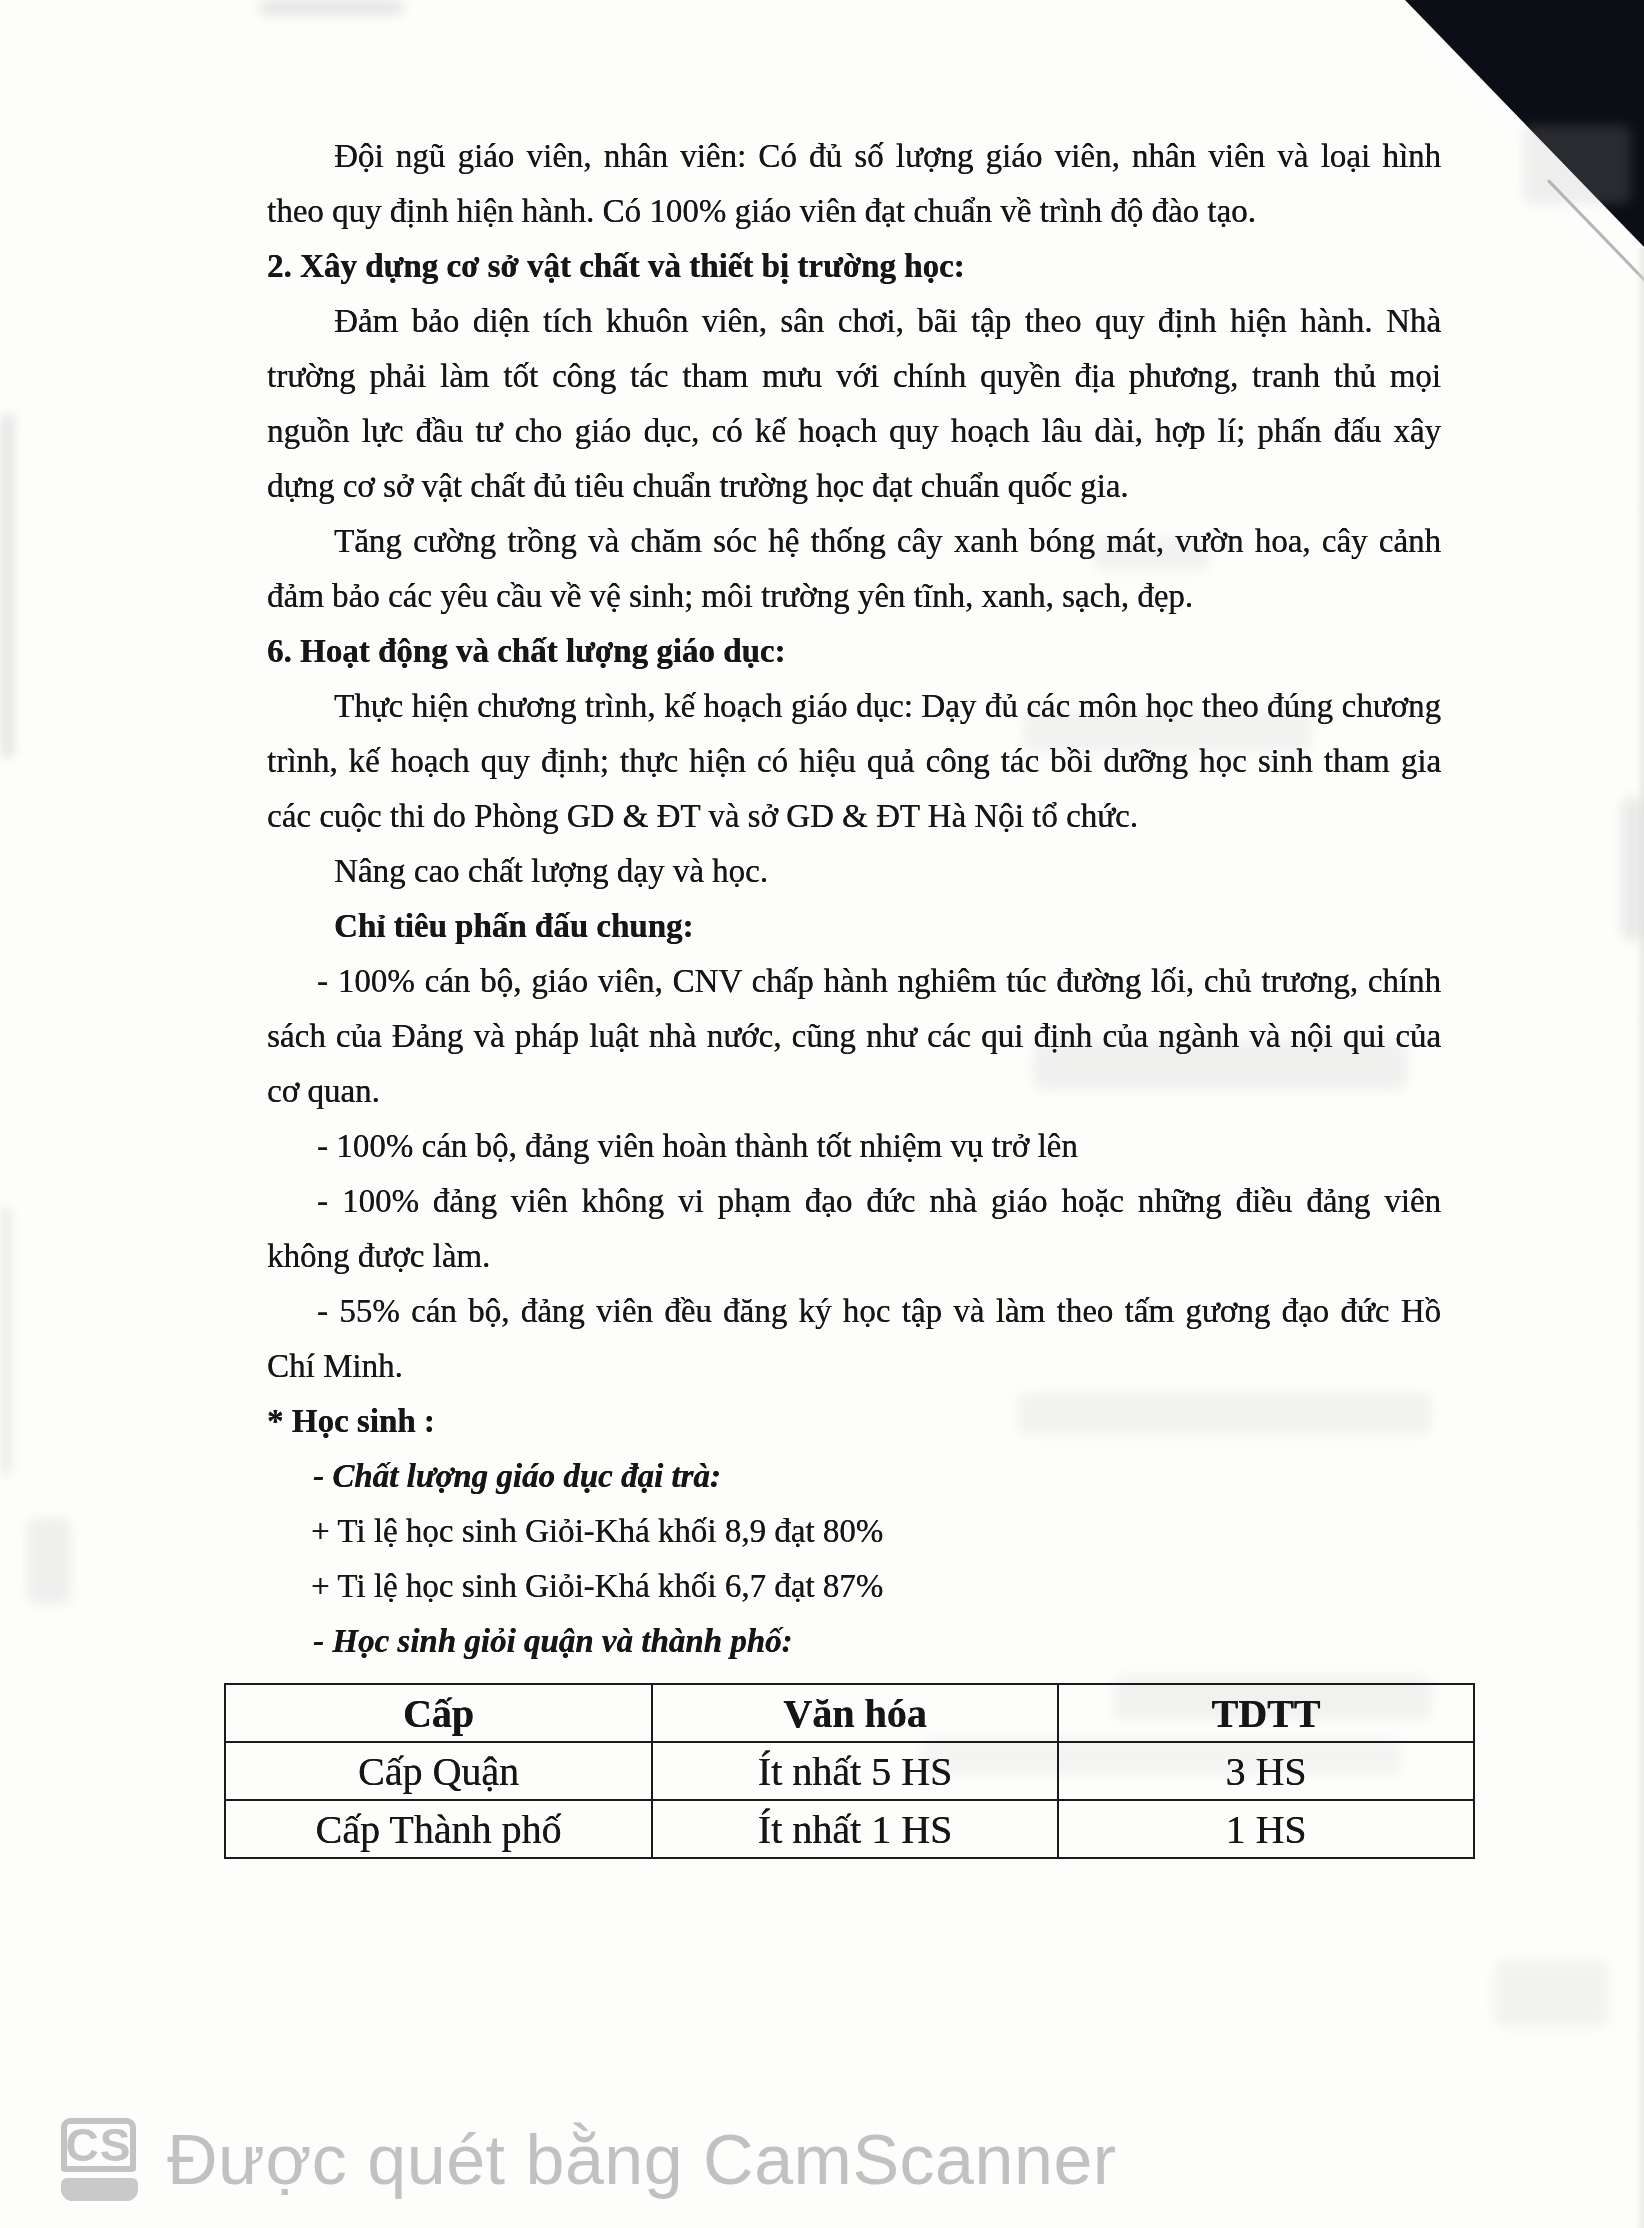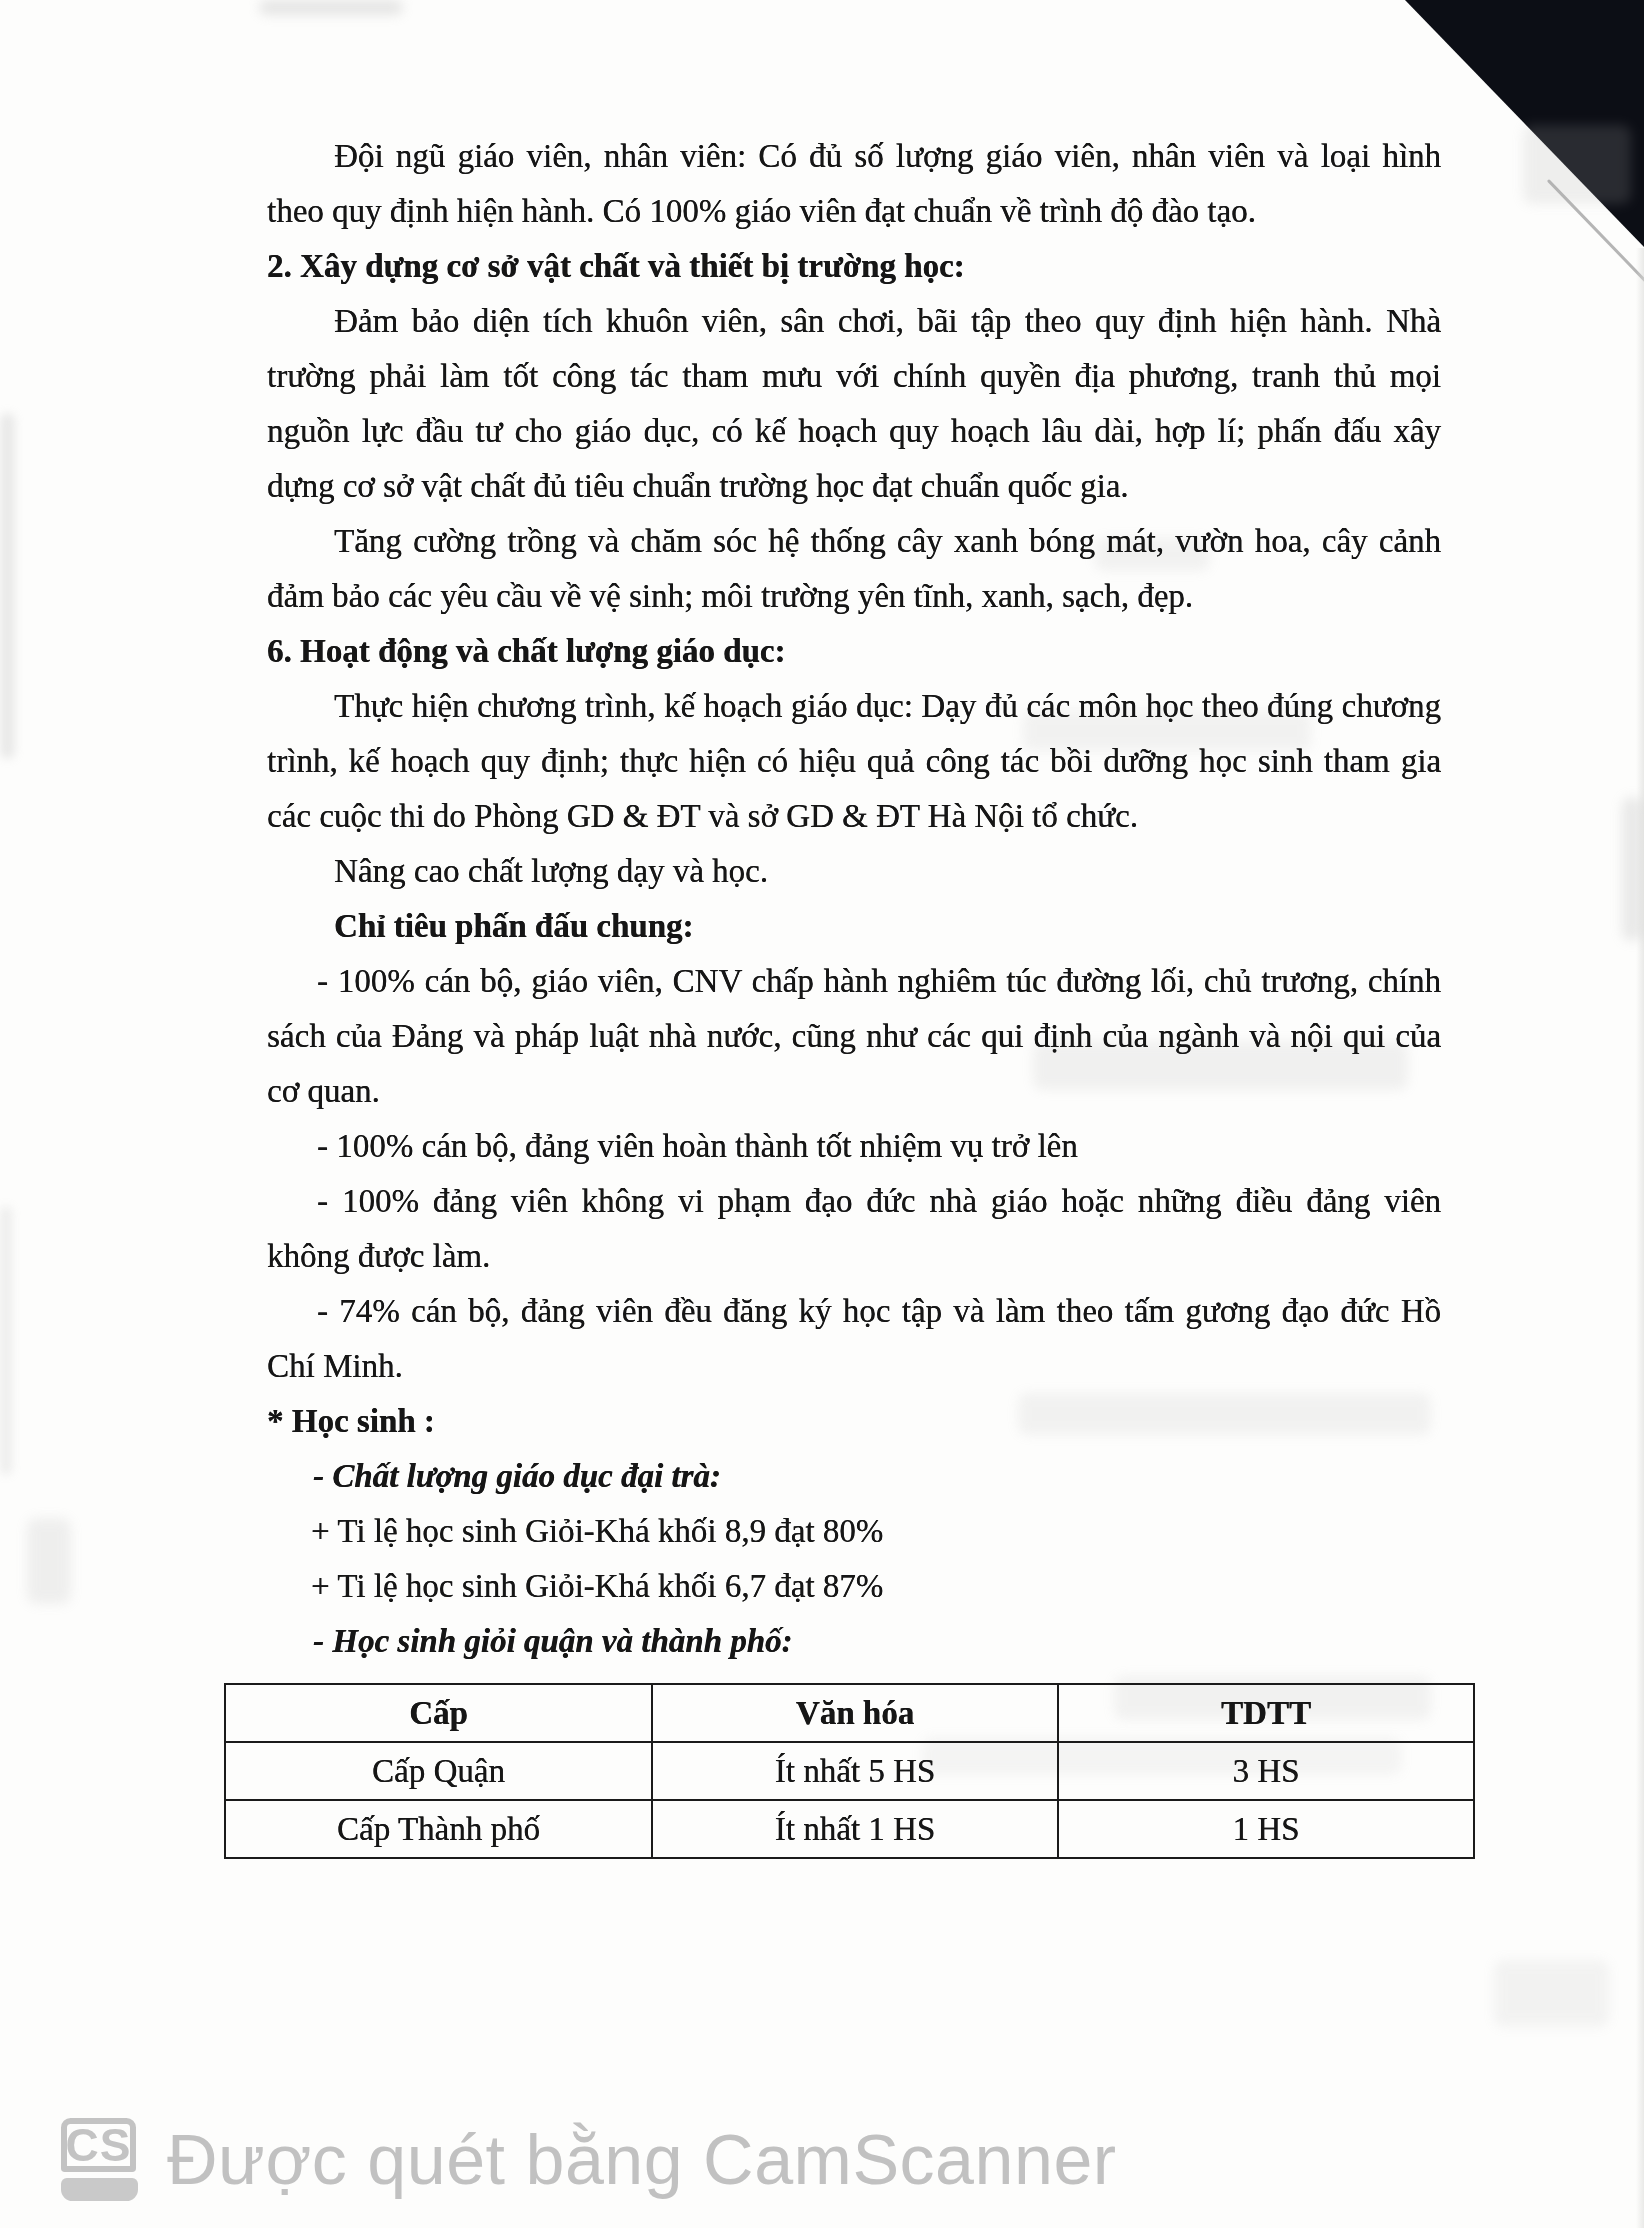--- a/index.html
+++ b/index.html
@@ -23,21 +23,21 @@
   .bullet-single{text-indent:50px;}
   .plus{text-indent:44px;}
   .h{font-weight:bold;}
   .bold-ind{font-weight:bold;text-indent:67px;}
   .star{font-weight:bold;margin-left:-25px;margin-top:12.5px;}
   .bi{font-weight:bold;font-style:italic;text-indent:46px;}
   
   .results-table{
     border-collapse:collapse;table-layout:fixed;
     margin:14.4px 0 0 -43px;width:1249px;
-    font-size:33px;
+    font-size:40px;
   }
   .results-table td,.results-table th{
     border:2.9px solid #1b1b1b;text-align:center;height:56px;
     padding:0;vertical-align:middle;
     text-shadow:0.3px 0 0 currentColor;
   }
   .results-table th{font-weight:bold;}
   
   .corner-black{
     position:absolute;left:1405px;top:0;width:240px;height:248px;
@@ -107,21 +107,21 @@
   <p class="h">2. Xây dựng cơ sở vật chất và thiết bị trường học:</p>
   <p class="ind">Đảm bảo diện tích khuôn viên, sân chơi, bãi tập theo quy định hiện hành. Nhà trường phải làm tốt công tác tham mưu với chính quyền địa phương, tranh thủ mọi nguồn lực đầu tư cho giáo dục, có kế hoạch quy hoạch lâu dài, hợp lí; phấn đấu xây dựng cơ sở vật chất đủ tiêu chuẩn trường học đạt chuẩn quốc gia.</p>
   <p class="ind">Tăng cường trồng và chăm sóc hệ thống cây xanh bóng mát, vườn hoa, cây cảnh đảm bảo các yêu cầu về vệ sinh; môi trường yên tĩnh, xanh, sạch, đẹp.</p>
   <p class="h">6. Hoạt động và chất lượng giáo dục:</p>
   <p class="ind">Thực hiện chương trình, kế hoạch giáo dục: Dạy đủ các môn học theo đúng chương trình, kế hoạch quy định; thực hiện có hiệu quả công tác bồi dưỡng học sinh tham gia các cuộc thi do Phòng GD &amp; ĐT và sở GD &amp; ĐT Hà Nội tổ chức.</p>
   <p class="ind-single">Nâng cao chất lượng dạy và học.</p>
   <p class="bold-ind">Chỉ tiêu phấn đấu chung:</p>
   <p class="bullet">- 100% cán bộ, giáo viên, CNV chấp hành nghiêm túc đường lối, chủ trương, chính sách của Đảng và pháp luật nhà nước, cũng như các qui định của ngành và nội qui của cơ quan.</p>
   <p class="bullet-single">- 100% cán bộ, đảng viên hoàn thành tốt nhiệm vụ trở lên</p>
   <p class="bullet">- 100% đảng viên không vi phạm đạo đức nhà giáo hoặc những điều đảng viên không được làm.</p>
-  <p class="bullet">- 74% cán bộ, đảng viên đều đăng ký học tập và làm theo tấm gương đạo đức Hồ Chí Minh.</p>
+  <p class="bullet">- 55% cán bộ, đảng viên đều đăng ký học tập và làm theo tấm gương đạo đức Hồ Chí Minh.</p>
   <p class="star">* Học sinh :</p>
   <p class="bi">- Chất lượng giáo dục đại trà:</p>
   <p class="plus">+ Ti lệ học sinh Giỏi-Khá khối 8,9 đạt 80%</p>
   <p class="plus">+ Ti lệ học sinh Giỏi-Khá khối 6,7 đạt 87%</p>
   <p class="bi">- Học sinh giỏi quận và thành phố:</p>
 
   <table class="results-table">
     <colgroup>
         <col style="width:427px">
         <col style="width:406px">

